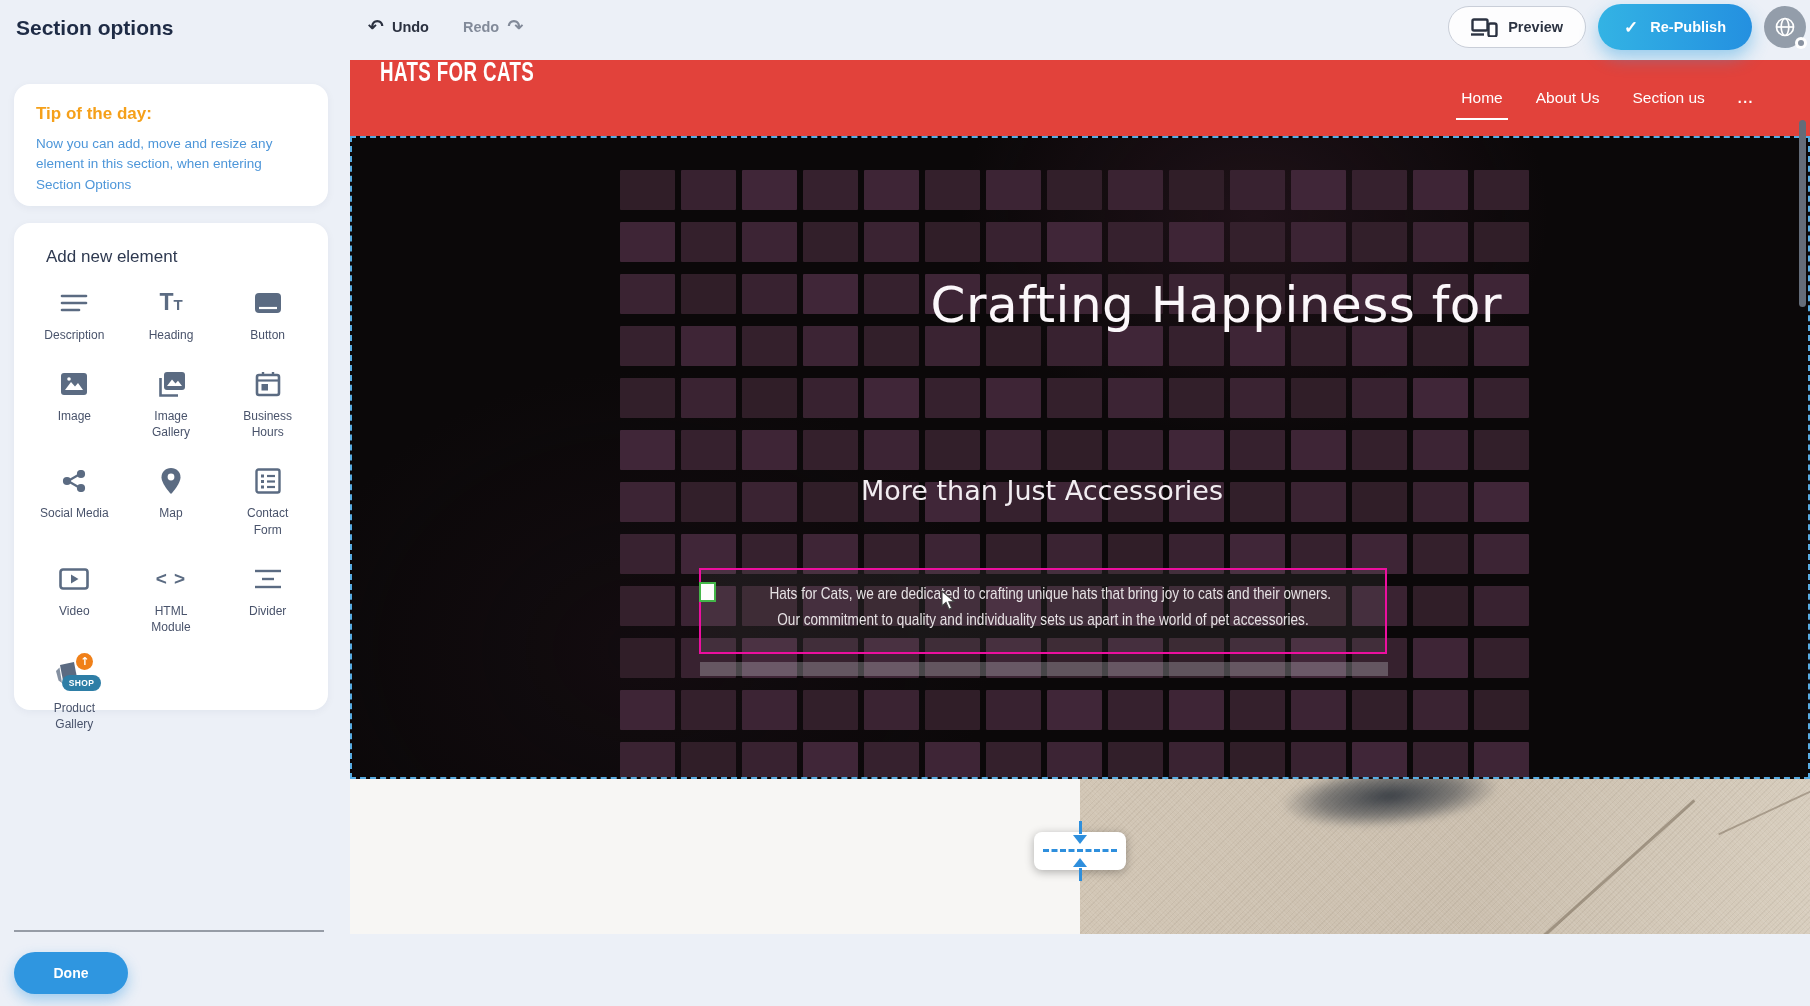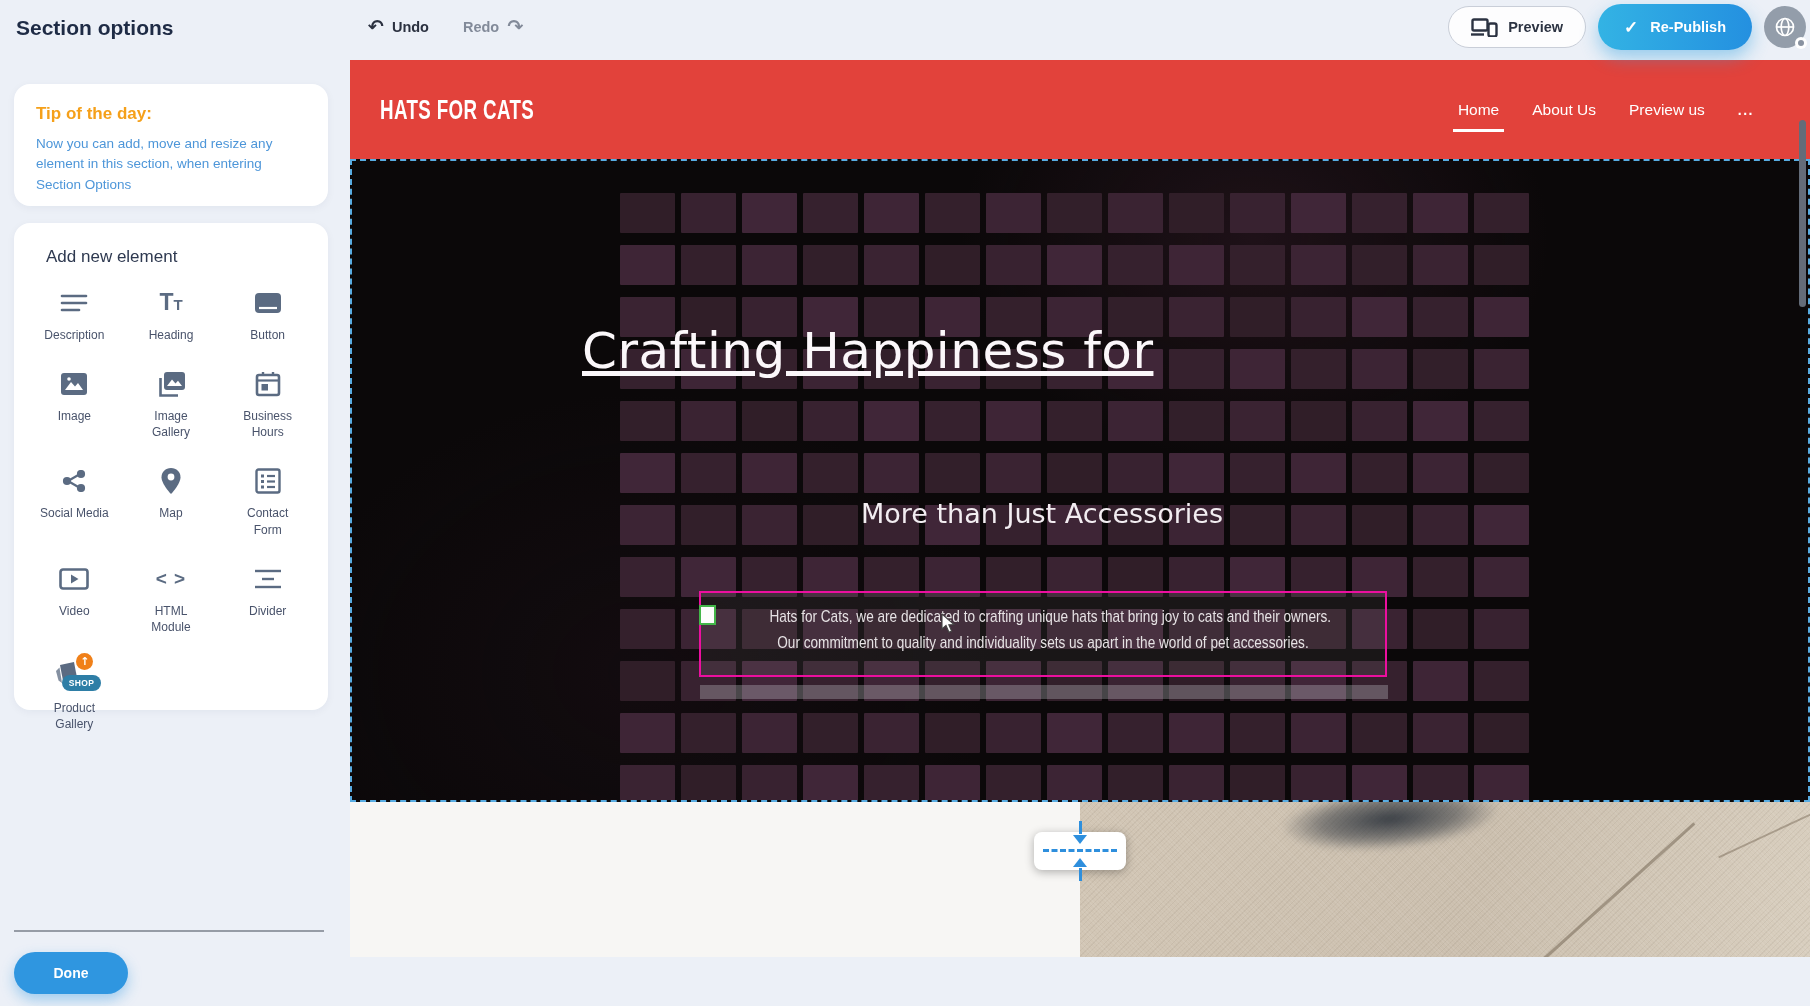--- a/index.html
+++ b/index.html
@@ -67,37 +67,37 @@
 
   
   .main{ position:absolute; left:350px; top:60px; right:0; bottom:0; }
   .chrome{ height:53px; background:#fff; border-radius:14px 14px 0 0; display:flex; align-items:center; padding:0 14px 0 10px; }
   .dots{ display:flex; gap:9px; margin:0 14px 0 4px; }
   .dot{ width:11px; height:11px; border-radius:50%; background:#dcdee2; }
   .urlbar{ flex:1; height:34px; background:#f0f1f4; border-radius:17px; display:flex; align-items:center; padding:0 18px; gap:12px; cursor:text;}
   .url{ color:#9c2c23; font-size:15.5px; }
   .domain-link{ color:var(--green,#2aa532); font-size:14.5px; font-weight:700; letter-spacing:.2px; cursor:pointer; }
 
-  .site-header{ height:99px; background:var(--red,#e2423b); position:relative; display:flex; align-items:center; }
+  .site-header{ height:76px; background:var(--red,#e2423b); position:relative; display:flex; }
   .logo{ margin-left:30px; color:#fff; font-size:25px; font-weight:800; white-space:nowrap;
     transform:scaleX(.75) scaleY(1.12); transform-origin:left center; letter-spacing:.5px; }
   .site-nav{ position:absolute; right:56px; top:50%; transform:translateY(-50%); display:flex; gap:33px; align-items:center; }
   .nav-item{ color:#fff; font-size:15.5px; position:relative; cursor:pointer; }
   .nav-item.active::after{ content:''; position:absolute; left:-5px; right:-5px; bottom:-13px; height:2.5px; background:#fff; }
   .nav-item.more{ font-weight:800; letter-spacing:1.5px; font-size:14px; }
 
   .hero{ position:relative; height:643px; border:2px dashed var(--dash,#58ace2);
     background: radial-gradient(420px 320px at 62% 12%, rgba(62,32,48,.38), transparent 70%),
                 radial-gradient(500px 400px at 20% 80%, rgba(40,22,34,.25), transparent 70%), #0b0809;
     overflow:hidden; }
   .tile-grid{ position:absolute; left:268px; top:32px; display:grid; grid-template-columns:repeat(15,55px);
     grid-auto-rows:40px; column-gap:6px; row-gap:12px; }
   .tile{ border-radius:1px; }
-  .hero-heading{ position:absolute; left:230px; width:920px; top:152px; text-align:left; color:#fbf7fa;
-    font-family:"DejaVu Sans", sans-serif; font-size:50px; font-weight:500; line-height:76px; letter-spacing:.5px; z-index:3;text-decoration:underline;}
+  .hero-heading{ position:absolute; left:230px; width:920px; top:129px; text-align:right; color:#fbf7fa;
+    font-family:"DejaVu Sans", sans-serif; font-size:50px; font-weight:500; line-height:76px; letter-spacing:.5px; z-index:3;}
   .hero-sub{ position:absolute; left:230px; width:920px; top:337px; text-align:center; color:#f2edf1;
     font-family:"DejaVu Sans", sans-serif; font-size:27px; font-weight:400; z-index:3;}
   .para-box{ position:absolute; left:347px; top:430px; width:688px; height:86px; border:2px solid var(--pink,#ec0f9f);
     background:rgba(255,255,255,.06); z-index:4; cursor:pointer;}
   .para-text{ margin-top:11px; color:#e6e2e4; font-size:17px; line-height:26px; text-align:center; }
   .para-text span{ display:block; white-space:nowrap; transform:scaleX(.8); transform-origin:center; }
   .para-handle{ position:absolute; left:-2px; top:12px; width:17px; height:20px; background:#fdfdfd; border:2.5px solid #43b649; z-index:5;}
   .ghost-strip{ position:absolute; left:348px; top:524px; width:688px; height:14px; background:rgba(200,200,205,.32); z-index:2;}
   .cursor{ position:absolute; left:588px; top:452px; z-index:6; }
 
@@ -329,21 +329,21 @@
 </div>
 
 <div class="main">
 
 
   <div class="site-header">
     <div class="logo">HATS FOR CATS</div>
     <div class="site-nav">
         <div class="nav-item active">Home</div>
         <div class="nav-item">About Us</div>
-        <div class="nav-item">Preview us</div>
+        <div class="nav-item">Section us</div>
         <div class="nav-item more">...</div>
       </div>
   </div>
 
   <div class="hero">
     <div class="tile-grid">
         <div class="tile" style="background: rgb(48, 30, 40);"></div>
         <div class="tile" style="background: rgb(56, 34, 48);"></div>
         <div class="tile" style="background: rgb(64, 38, 56);"></div>
         <div class="tile" style="background: rgb(54, 33, 46);"></div>

